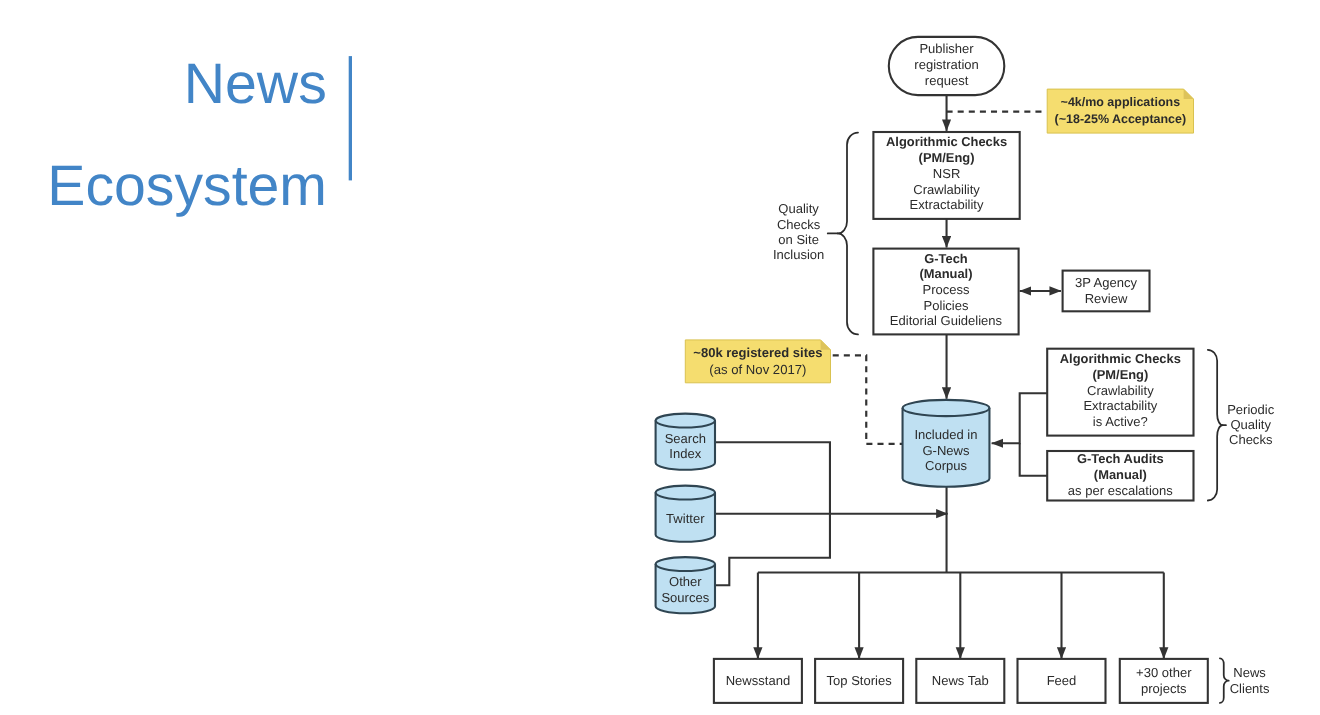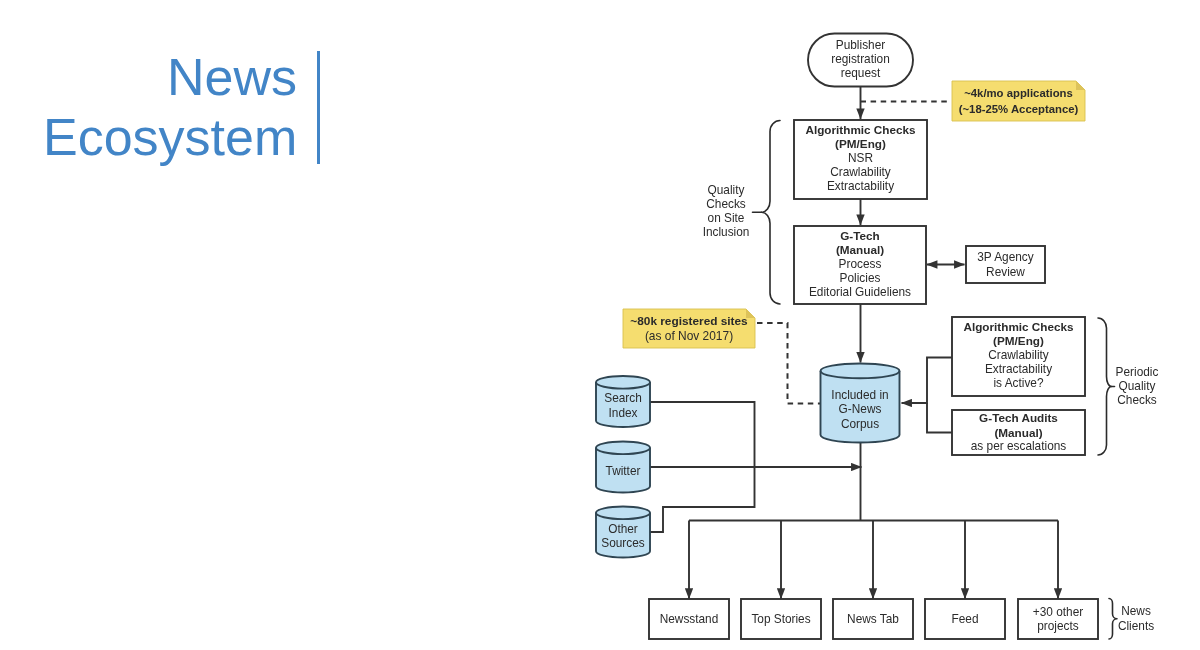--- a/index.html
+++ b/index.html
@@ -13,21 +13,21 @@
   #trule{position:absolute;left:317px;top:51px;width:3px;height:113px;background:#4285c7;}
   #diagram{position:absolute;left:0;top:0;}
   text{font-family:"Liberation Sans",sans-serif;fill:#2b2b2b;}
 </style>
 </head>
 <body>
 
 <div id="stage">
 
   <div class="tline" id="t1" style="color: rgb(66, 133, 199);">News</div>
-  <div class="tline" id="t2" style="color: rgb(66, 133, 199);">Ecosystem</div>
+  <div class="tline" id="t2" style="color: rgb(66, 133, 199); margin-top: 32px;">Ecosystem</div>
   <div id="trule" style="background: rgb(66, 133, 199);"></div>
 
   <svg id="diagram" width="1200" height="650" viewBox="0 0 1200 650">
     <defs>
       <marker id="arw" viewBox="0 0 10 8" refX="9.7" refY="4" markerWidth="11" markerHeight="8.8" orient="auto-start-reverse" markerUnits="userSpaceOnUse">
         <path d="M 0.2 0.2 L 10 4 L 0.2 7.8 z" fill="#333333"></path>
       </marker>
     </defs>
     <g id="edges">
         <path d="M 860.5 84 L 860.5 119" fill="none" stroke="#333333" stroke-width="1.9" marker-end="url(#arw)"></path>

